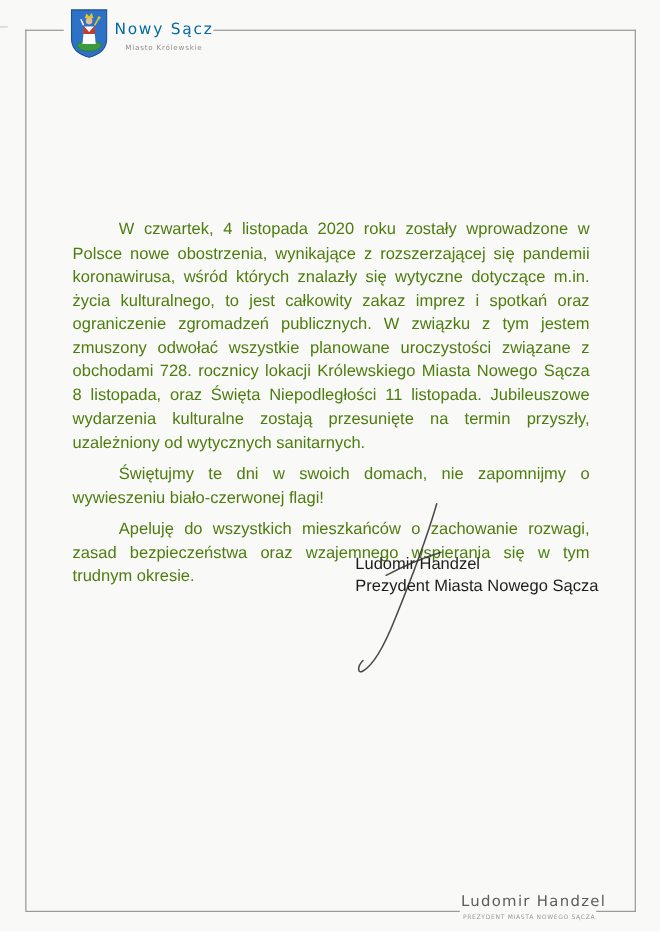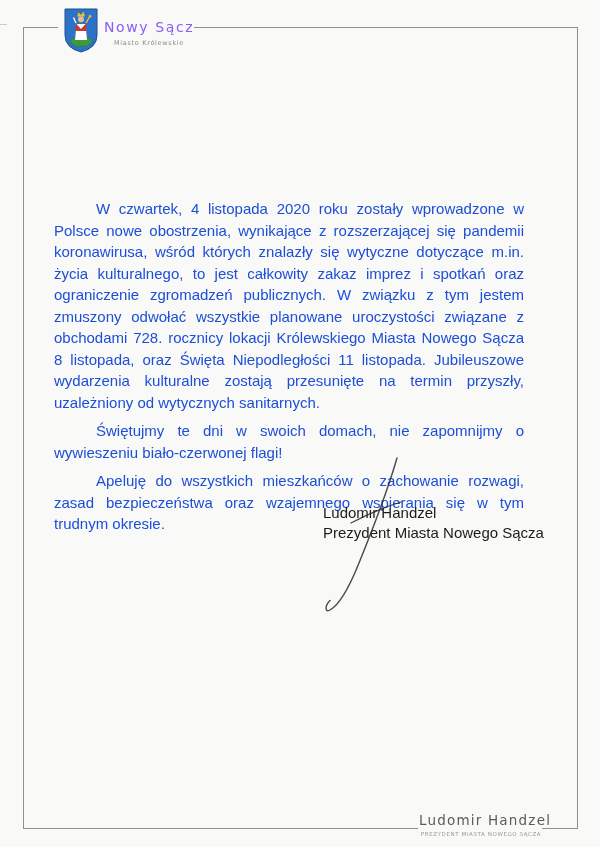--- a/index.html
+++ b/index.html
@@ -23,40 +23,40 @@
   
   .logo{
     position:absolute;left:58px;top:5px;width:136px;height:48px;
     background:#f9f9f7;
     display:flex;align-items:flex-start;
   }
   .coa{position:absolute;left:6px;top:3px;}
   .logo-text{position:absolute;left:46px;top:13px;width:90px;}
   .logo-title{
     font-family:"DejaVu Sans", sans-serif;
-    font-size:14px;color:#8b5cf6;letter-spacing:1.6px;white-space:nowrap;
+    font-size:14px;color:#0369a1;letter-spacing:1.6px;white-space:nowrap;
   }
   .logo-sub{
     font-family:"DejaVu Sans", sans-serif;
     font-size:6.5px;color:#8d8d8d;letter-spacing:0.7px;
     margin-top:3px;text-align:center;white-space:nowrap;
   }
 
   
   .doc-title{
     position:absolute;left:30px;top:119px;width:540px;
     text-align:center;font-weight:bold;font-size:15px;line-height:20px;
     color:#161616;
   }
 
   
   .doc-body{
-    position:absolute;left:54px;top:198px;width:470px;
+    position:absolute;left:66px;top:198px;width:470px;
     font-size:15px;line-height:21.5px;text-align:justify;
-    color:#1d4ed8;
+    color:#4d7c0f;
   }
   .doc-body p{margin:0 0 7px 0;text-indent:42px;}
 
   
   .sig-block{
     position:absolute;left:323px;top:503px;
     font-size:15px;line-height:19.5px;color:#1c1c1c;white-space:nowrap;
   }
 
   

